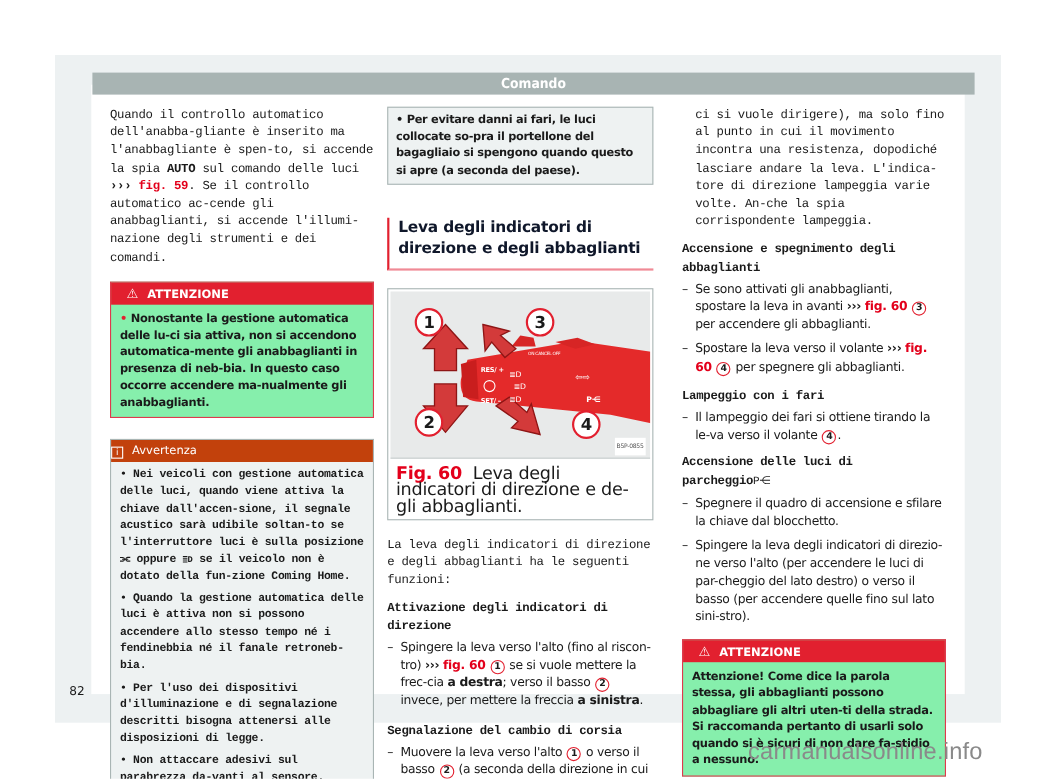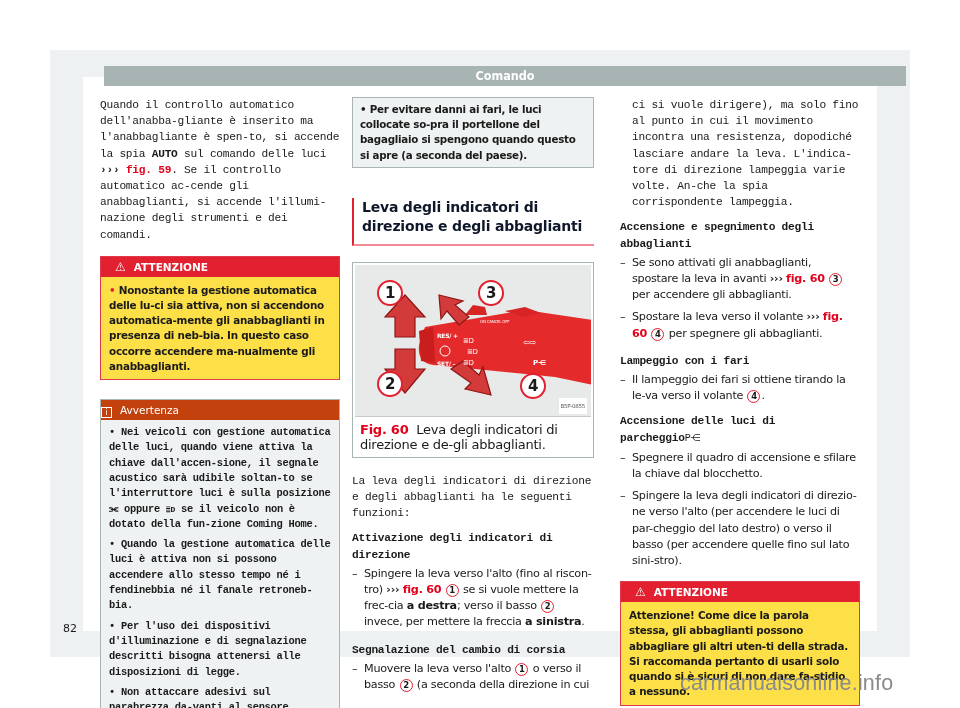--- a/index.html
+++ b/index.html
@@ -1,52 +1,52 @@
 <!DOCTYPE html>
 <html><head>
 <meta charset="utf-8">
 <style>
   * { box-sizing: border-box; margin: 0; padding: 0; }
   html, body { width: 960px; height: 708px; background: #ffffff; overflow: hidden; }
   body { position: relative; font-family: "DejaVu Sans", sans-serif; color: #1a1a1a; }
 
   .outer { position: absolute; left: 50px; top: 50px; width: 860px; height: 607px; background: #edf1f2; }
   .page { position: absolute; left: 83px; top: 77px; width: 794px; height: 554px; background: #ffffff; }
-  .header-bar { position: absolute; left: 104px; top: 66px; width: 802px; height: 20px; background: #a8b4b3; }
+  .header-bar { position: absolute; left: 84px; top: 66px; width: 802px; height: 20px; background: #a8b4b3; }
   .header-bar span { position: absolute; left: 0; right: 0; top: 2px; text-align: center; color: #fff; font-weight: bold; font-size: 12.5px; font-family: "DejaVu Sans Condensed", "DejaVu Sans", sans-serif; }
 
   .col { position: absolute; font-size: 11.2px; line-height: 16.2px; letter-spacing: -0.25px; }
   .col1 { left: 100px; top: 97px; width: 240px; }
   .col2 { left: 352px; top: 97px; width: 242px; }
   .col3 { left: 620px; top: 97px; width: 240px; }
 
   p { margin: 0; font-family: Liberation Mono, monospace; }
   .red { color: #e3001b; font-weight: bold; }
   .b { font-weight: bold; }
 
-  .warn { border: 1px solid #e0394d; background: #fde047; margin-top: 13px; }
+  .warn { border: 1px solid #e0394d; background: #86efac; margin-top: 13px; }
   .warn-head { background: #e2202f; color: #fff; font-weight: bold; font-size: 10.5px; height: 20px; line-height: 20px; padding-left: 14px; letter-spacing: 0; }
   .warn-head .tri { display: inline-block; margin-right: 8px; font-size: 12px; }
   .warn-body { padding: 6px 8px 5px 8px; font-weight: bold; font-size: 10.4px; line-height: 15.2px; }
   .bullet-red { color: #e2202f; }
 
   .note { border: 1px solid #a9b5b4; background: #eef2f2; margin-top: 19px; }
   .note-head { background: #c2410c; color: #fff; font-weight: normal; font-size: 10.5px; height: 20px; line-height: 20px; letter-spacing: 0; }
   .note-head .ibox { display: inline-block; width: 11px; height: 11px; border: 1px solid #fff; font-size: 8px; line-height: 9px; text-align: center; margin-right: 8px; vertical-align: -1px; }
   .note-body { padding: 5px 8px 6px 8px; font-weight: bold; font-size: 10.4px; line-height: 15.3px; }
   .note-body p { margin-bottom: 5px; }
   .note-body p:last-child { margin-bottom: 0; }
 
   .greybox { border: 1px solid #a9b5b4; background: #eef2f2; padding: 4px 7px 4px 7px; font-weight: bold; font-size: 10.3px; line-height: 15.2px; }
 
   .section-title { margin-top: 30px; border-left: 2px solid #e2202f; border-bottom: 2px solid #f08a96; padding: 0 0 8px 8px; font-size: 14px; line-height: 19px; font-weight: bold; color: #0f172a; letter-spacing: -0.2px; }
 
   .figure { margin-top: 16px; border: 1px solid #a9b5b4; }
   .fig-img { position: relative; height: 152px; background: #e8eaea; border-bottom: 1px solid #c6cccc; overflow: hidden; margin: 2px 2px 0 2px; }
-  .fig-caption { padding: 5px 7px 5px 7px; font-size: 13px; line-height: 15px; }
+  .fig-caption { padding: 5px 7px 5px 7px; font-size: 16px; line-height: 15px; }
   .fig-caption .red { font-weight: bold; }
   .fig-code { position: absolute; right: 4px; bottom: 2px; font-size: 5.5px; color: #555; background: #fff; padding: 0 2px; }
 
   .circ { display: inline-block; width: 13px; height: 13px; border: 1.3px solid #e2202f; border-radius: 50%; font-size: 8.5px; line-height: 11px; text-align: center; font-weight: bold; color: #1a1a1a; vertical-align: 0px; margin: 0 1px; }
 
   .sub-h { font-weight: bold; margin-top: 9px; margin-bottom: 3px; }
   .dash { position: relative; padding-left: 12px; margin-bottom: 6px; }
   .dash::before { content: "–"; position: absolute; left: 0; top: 0; }
 
   .pagenum { position: absolute; left: 63px; top: 622px; font-size: 11px; color: #1a1a1a; }

